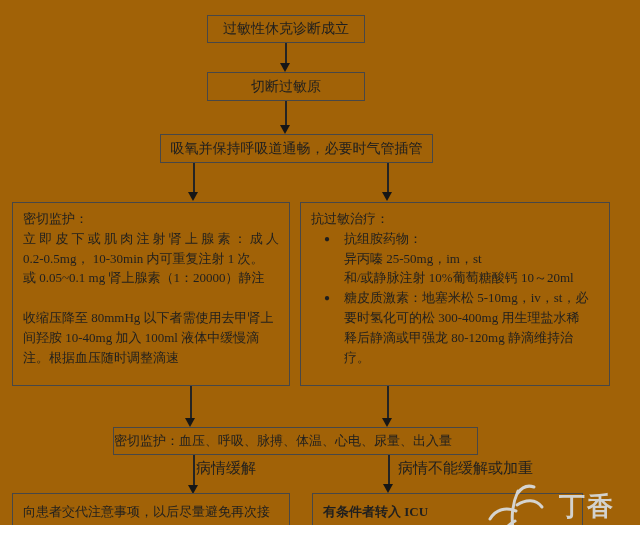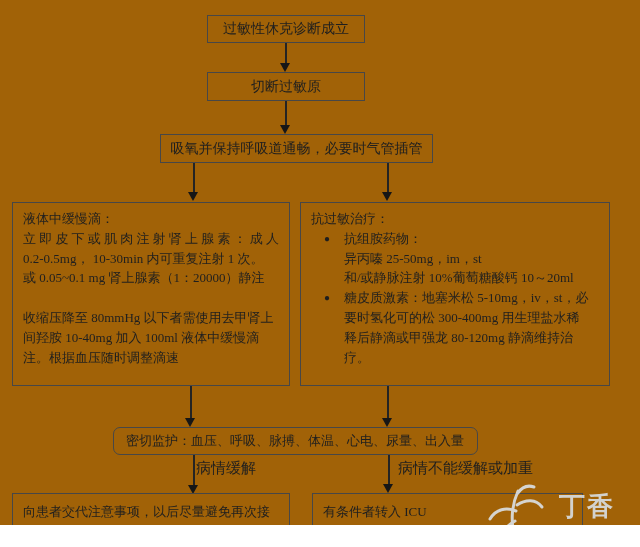--- a/index.html
+++ b/index.html
@@ -90,21 +90,21 @@
   <div class="box center f14" style="left:160px;top:134px;width:273px;height:29px;">
     <span>吸氧并保持呼吸道通畅，必要时气管插管</span>
   </div>
 
   <div class="vline" style="left:193px;top:163px;height:30px;"></div>
   <div class="arr" style="left:188px;top:192px;"></div>
   <div class="vline" style="left:387px;top:163px;height:30px;"></div>
   <div class="arr" style="left:382px;top:192px;"></div>
 
   <div class="box bigbox" style="left:12px;top:202px;width:278px;height:184px;">
-    <div class="tline">液体中缓慢滴：</div>
+    <div class="tline">密切监护：</div>
     <div class="tline ls">立即皮下或肌肉注射肾上腺素：成人</div>
     <div class="tline">0.2-0.5mg， 10-30min 内可重复注射 1 次。</div>
     <div class="tline">或 0.05~0.1 mg 肾上腺素（1：20000）静注</div>
     <div class="tline"></div>
     <div class="tline">收缩压降至 80mmHg 以下者需使用去甲肾上</div>
     <div class="tline">间羟胺 10-40mg 加入 100ml 液体中缓慢滴</div>
     <div class="tline">注。根据血压随时调整滴速</div>
   </div>
 
   <div class="box bigbox" style="left:300px;top:202px;width:310px;height:184px;">
@@ -122,37 +122,37 @@
     <div class="tline ind">要时氢化可的松 300-400mg 用生理盐水稀</div>
     <div class="tline ind">释后静滴或甲强龙 80-120mg 静滴维持治</div>
     <div class="tline ind">疗。</div>
   </div>
 
   <div class="vline" style="left:190px;top:386px;height:33px;"></div>
   <div class="arr" style="left:185px;top:418px;"></div>
   <div class="vline" style="left:387px;top:386px;height:33px;"></div>
   <div class="arr" style="left:382px;top:418px;"></div>
 
-  <div class="box f13" style="left:113px;top:427px;width:365px;height:28px;display:flex;align-items:center;padding-left:12px;border-radius:7px;">
+  <div class="box f13" style="left:113px;top:427px;width:365px;height:28px;display:flex;align-items:center;">
     <span>密切监护：血压、呼吸、脉搏、体温、心电、尿量、出入量</span>
   </div>
 
   <div class="vline" style="left:193px;top:455px;height:31px;"></div>
   <div class="arr" style="left:188px;top:485px;"></div>
   <div class="edge-label" style="left:196px;top:459px;">病情缓解</div>
 
   <div class="vline" style="left:388px;top:455px;height:30px;"></div>
   <div class="arr" style="left:383px;top:484px;"></div>
   <div class="edge-label" style="left:398px;top:459px;">病情不能缓解或加重</div>
 
   <div class="box bottombox" style="left:12px;top:493px;width:278px;height:48px;">
     <span>向患者交代注意事项，以后尽量避免再次接触过敏原</span>
   </div>
 
-  <div class="box bottombox" style="left:312px;top:493px;width:271px;height:50px;">
+  <div class="box bottombox" style="left:312px;top:493px;width:271px;height:50px;font-weight:bold;">
     <span>有条件者转入 ICU</span>
   </div>
 
   <div class="wm">
     <svg width="62" height="64" viewBox="0 0 62 64">
       <g fill="none" stroke="#dbe1e6" stroke-width="3" stroke-linecap="round">
         <path d="M30 60 C 28 42, 26 28, 34 10"></path>
         <path d="M32 30 C 22 26, 12 28, 6 38"></path>
         <path d="M33 24 C 42 18, 52 18, 58 26"></path>
         <path d="M31 40 C 24 44, 18 50, 17 58"></path>

